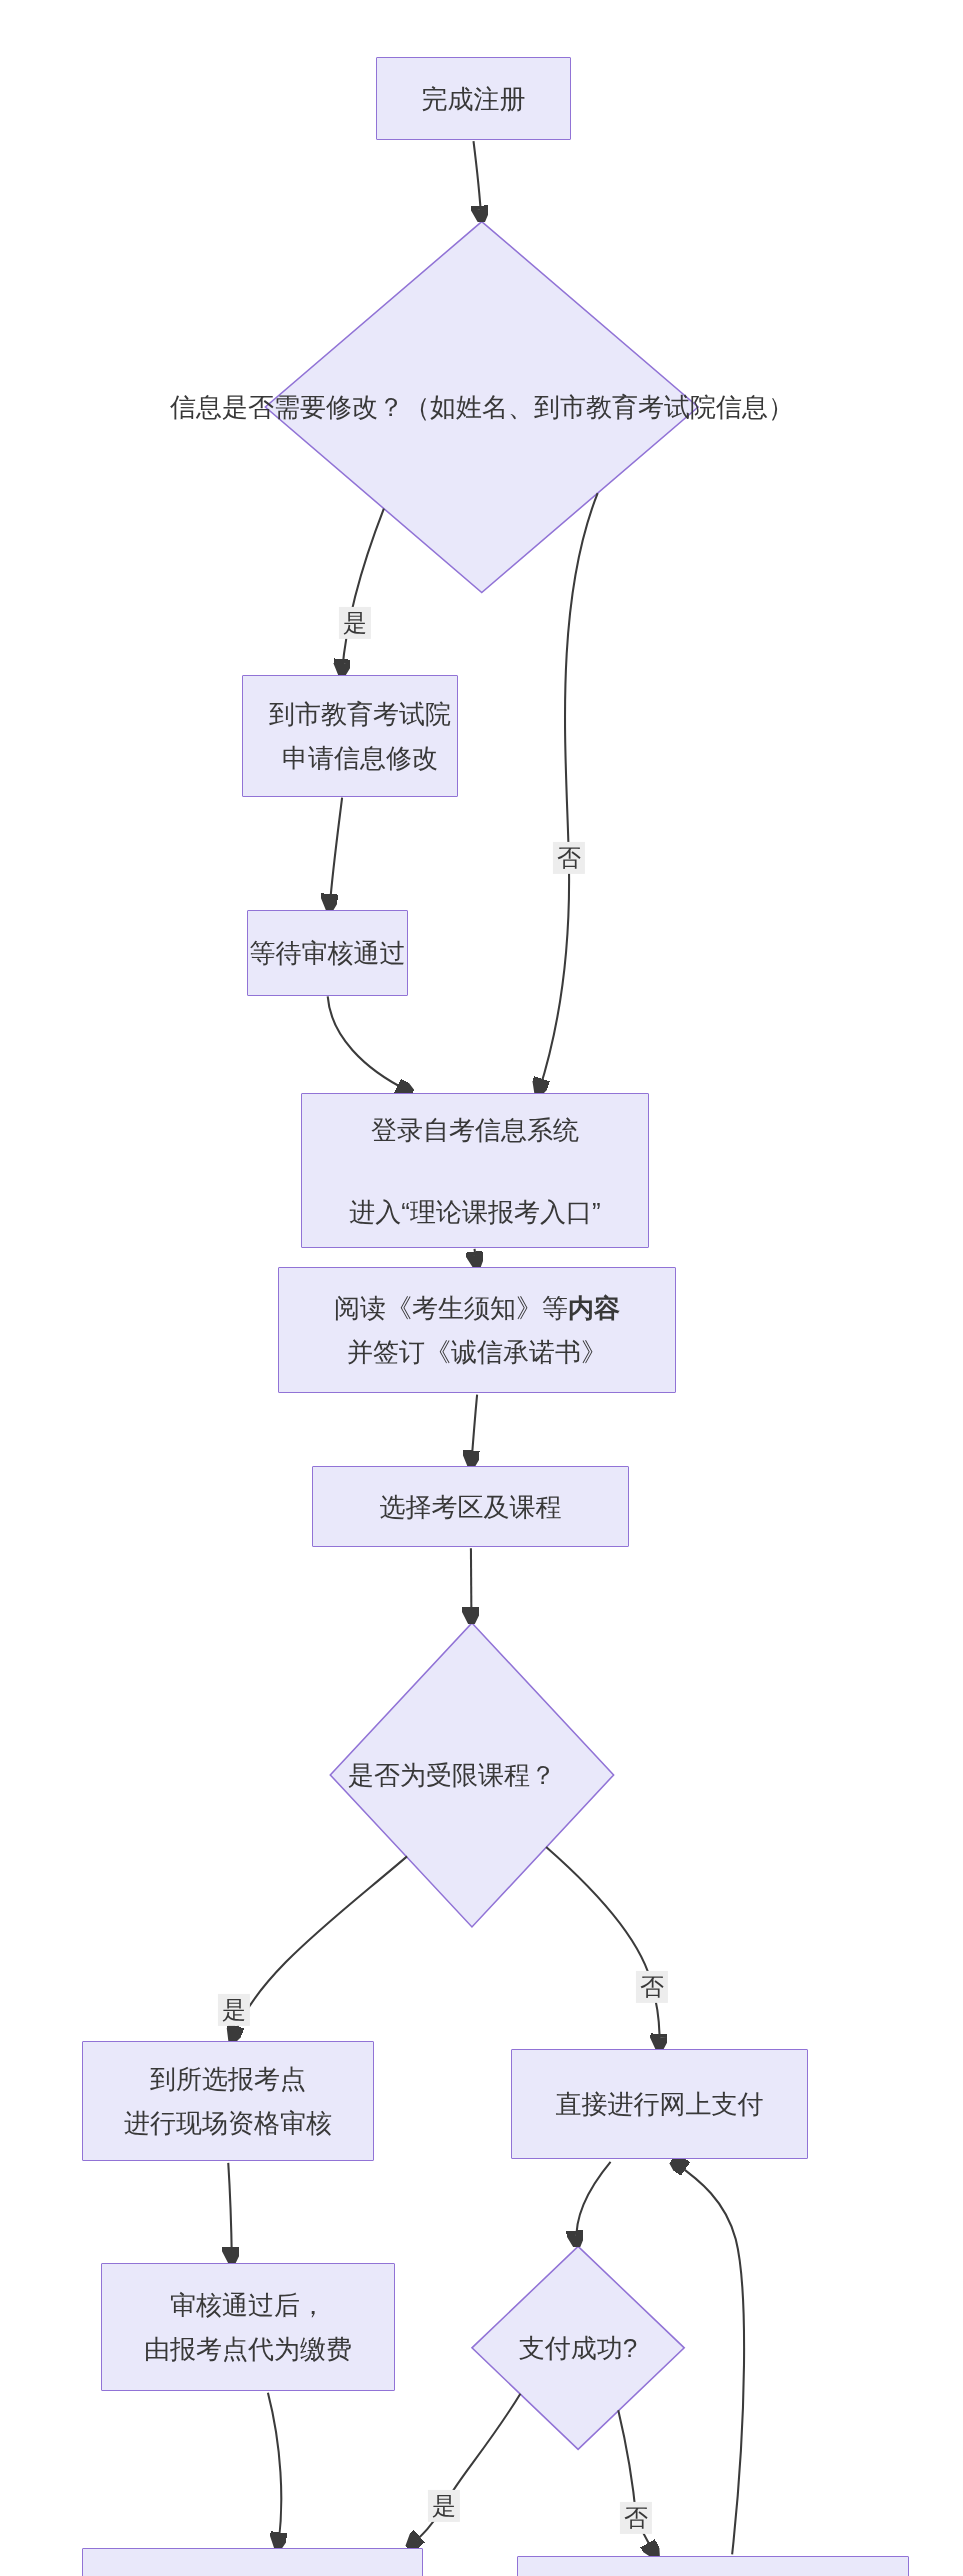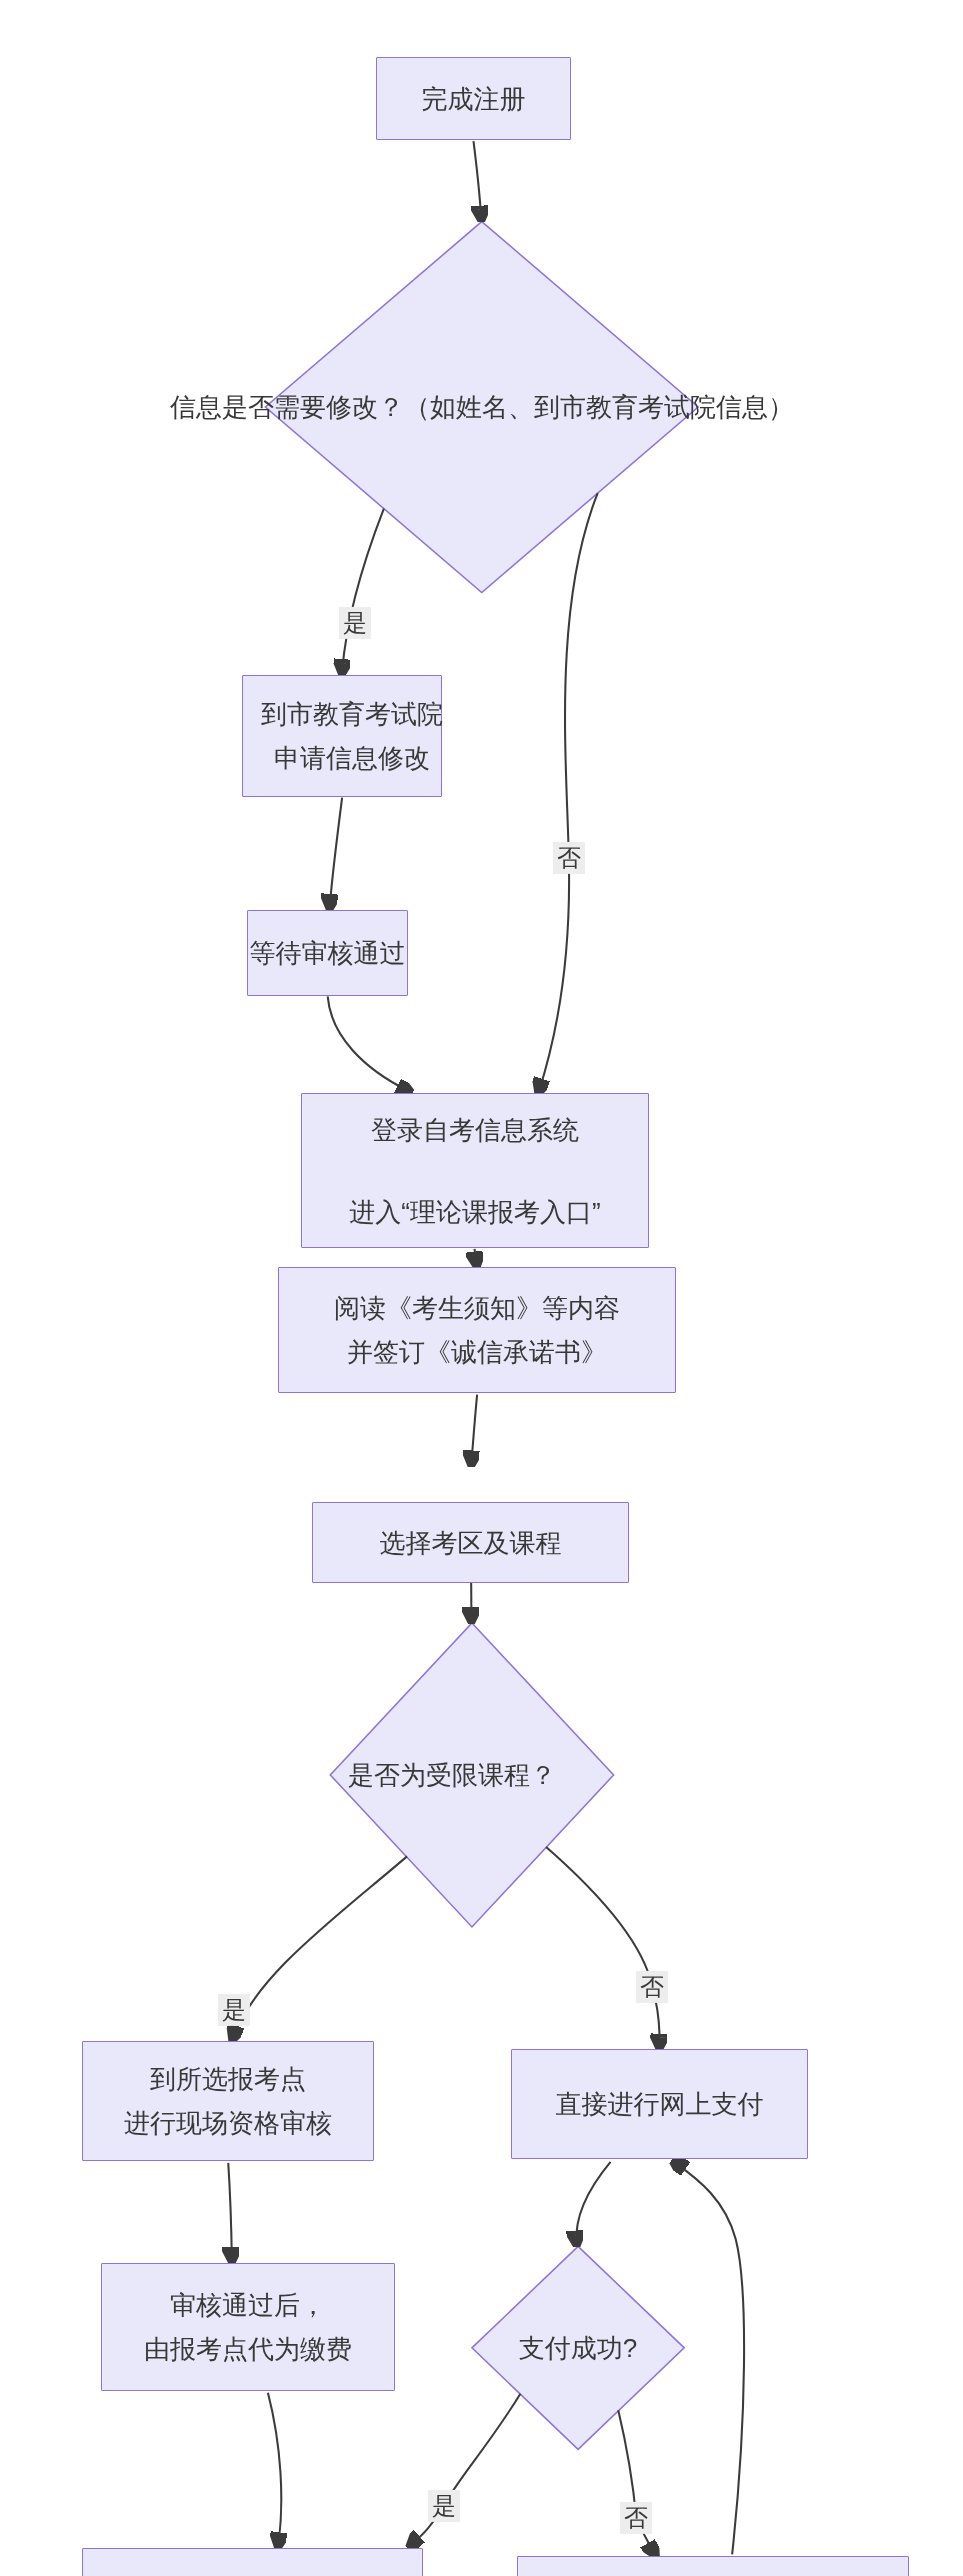--- a/index.html
+++ b/index.html
@@ -46,21 +46,21 @@
   .elabel{
     position:absolute;
     transform:translate(-50%,-50%);
     background:var(--label-bg);
     color:var(--text);
     font-size:24px;
     line-height:28px;
     padding:2.1px 4.1px;
     white-space:nowrap;
   }
-  .bold{font-weight:400;}
+  .bold{font-weight:700;}
 </style>
 </head>
 <body>
 
 <div class="canvas">
 
   <svg class="edges" viewBox="0 0 1871 6044" xmlns="http://www.w3.org/2000/svg">
     <defs>
       <marker id="arrow" markerWidth="8" markerHeight="8" refX="6.2" refY="3.5" orient="auto" markerUnits="strokeWidth">
         <path d="M0,0 L7,3.5 L0,7 Z" fill="#3b3b3b" stroke="none"></path>
@@ -88,42 +88,42 @@
     <path marker-end="url(#arrow)" d="M 1200,4678 C 1220,4762 1230,4834 1235,4888 C 1247,4916 1259,4936 1271,4957"></path>
     <path marker-end="url(#arrow)" d="M 1421,4958 C 1449,4700 1452,4440 1428,4346 C 1408,4272 1359,4232 1309,4197"></path>
     <path marker-end="url(#arrow)" d="M 487,5258 L 489,5331"></path>
     <path marker-end="url(#arrow)" d="M 489,5602 L 492,5777"></path>
   </svg>
 
   <div class="node" style="left:376px;top:57px;width:195px;height:83px;">
     <div>完成注册</div>
   </div>
 
-  <div class="node" style="left:242px;top:675px;width:200px;height:122px;padding-left:20px;">
+  <div class="node" style="left:242px;top:675px;width:216px;height:122px;padding-left:20px;">
     <div>到市教育考试院</div>
     <div>申请信息修改</div>
   </div>
 
   <div class="node" style="left:247px;top:910px;width:161px;height:86px;">
     <div>等待审核通过</div>
   </div>
 
   <div class="node" style="left:301px;top:1093px;width:348px;height:155px;gap:38px;">
     <div>登录自考信息系统</div>
     <div>进入“理论课报考入口”</div>
   </div>
 
   <div class="node" style="left:278px;top:1267px;width:398px;height:126px;">
     <div>
       <span>阅读《考生须知》等</span><span class="bold">内容</span>
     </div>
     <div>并签订《诚信承诺书》</div>
   </div>
 
-  <div class="node" style="left:312px;top:1466px;width:317px;height:81px;margin-top:36px;">
+  <div class="node" style="left:312px;top:1466px;width:317px;height:81px;">
     <div>选择考区及课程</div>
   </div>
 
   <div class="node" style="left:82px;top:2041px;width:292px;height:120px;">
     <div>到所选报考点</div>
     <div>进行现场资格审核</div>
   </div>
 
   <div class="node" style="left:511px;top:2049px;width:297px;height:110px;">
     <div>直接进行网上支付</div>

